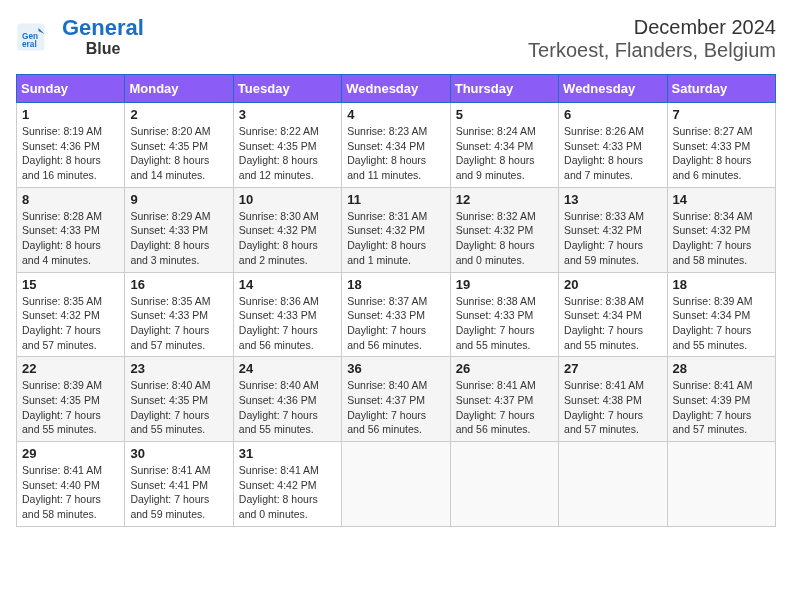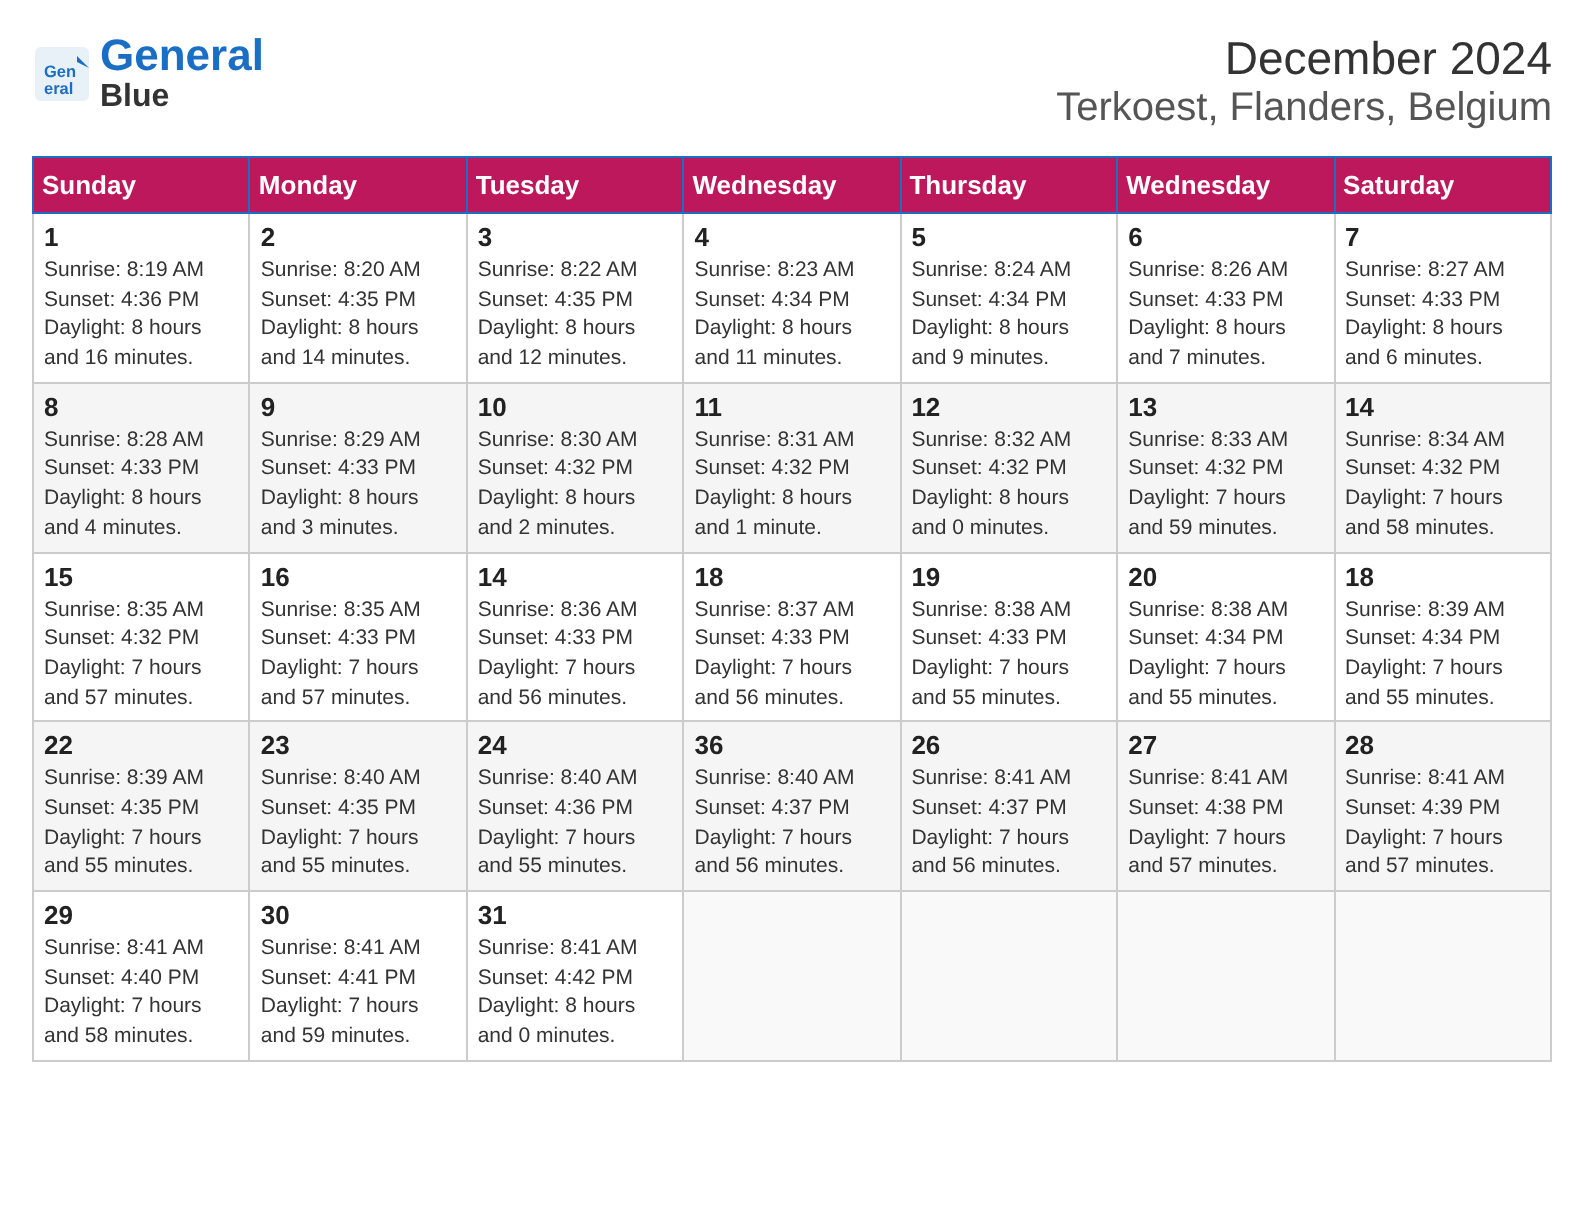--- a/index.html
+++ b/index.html
@@ -12,45 +12,46 @@
     }
     .header {
       display: flex;
       justify-content: space-between;
       align-items: flex-start;
       margin-bottom: 12px;
     }
     .logo {
       display: flex;
       align-items: center;
-      gap: 4px;
+      gap: 16px;
+      text-align: center;
     }
     .logo-icon {
       width: 30px;
       height: 30px;
     }
     .title-block {
       text-align: right;
     }
     .month-title {
-      font-size: 23px;
+      font-size: 20px;
       font-weight: normal;
       color: #333;
     }
     .location-title {
       font-size: 20px;
       color: #555;
     }
     .calendar {
       width: 100%;
       border-collapse: collapse;
       font-size: 11px;
     }
     .calendar th {
-      background: #be185d;
+      background: #8b5cf6;
       color: #fff;
       padding: 6px 4px;
       text-align: left;
       font-size: 13px;
       font-weight: bold;
       border: 1px solid #1a6fc4;
     }
     .calendar td {
       vertical-align: top;
       padding: 4px 5px;

